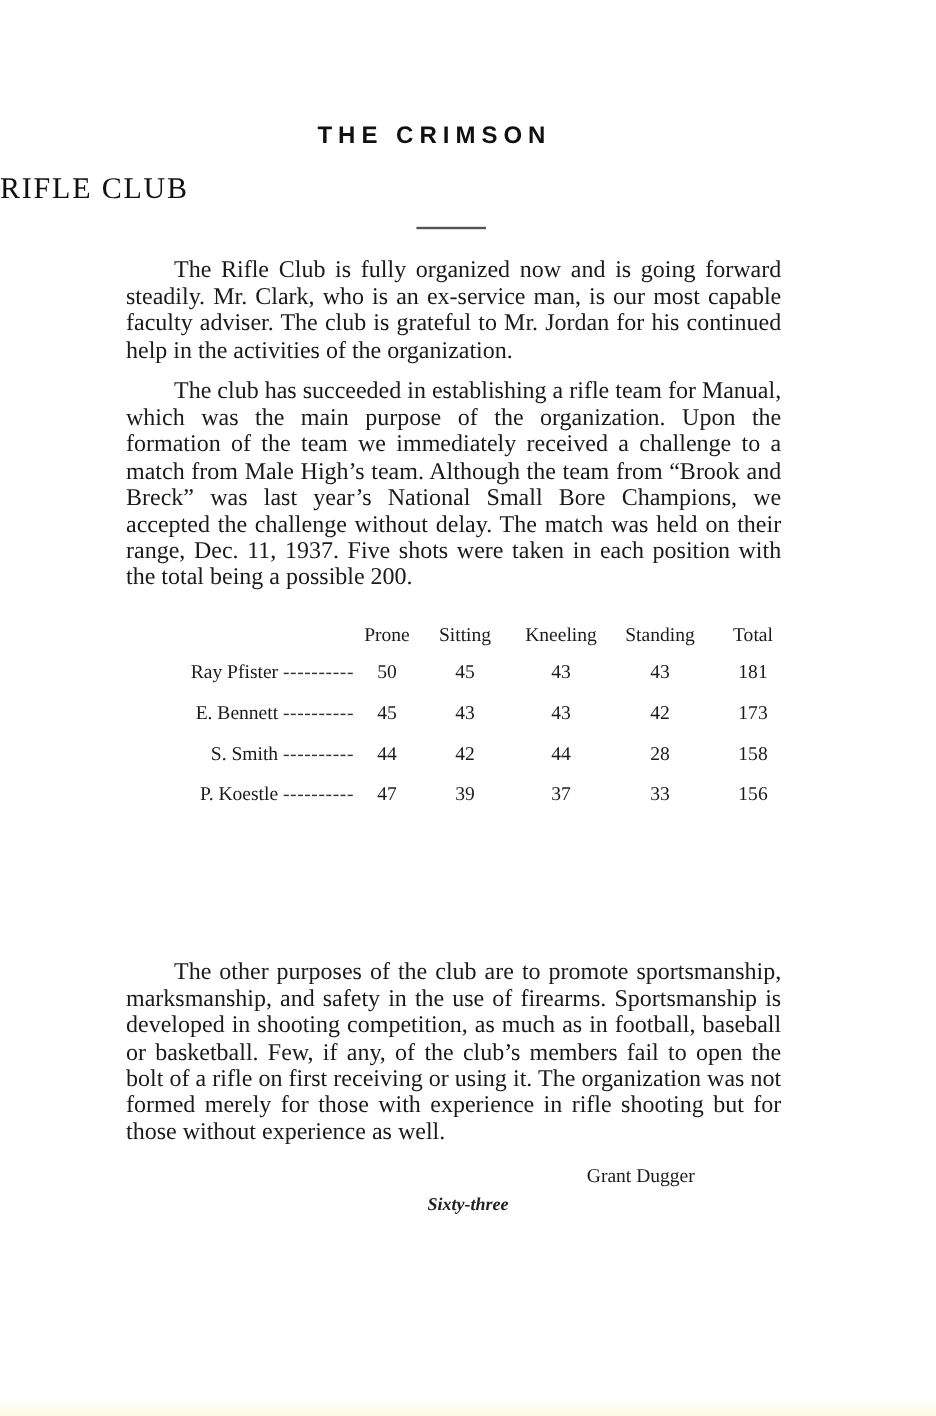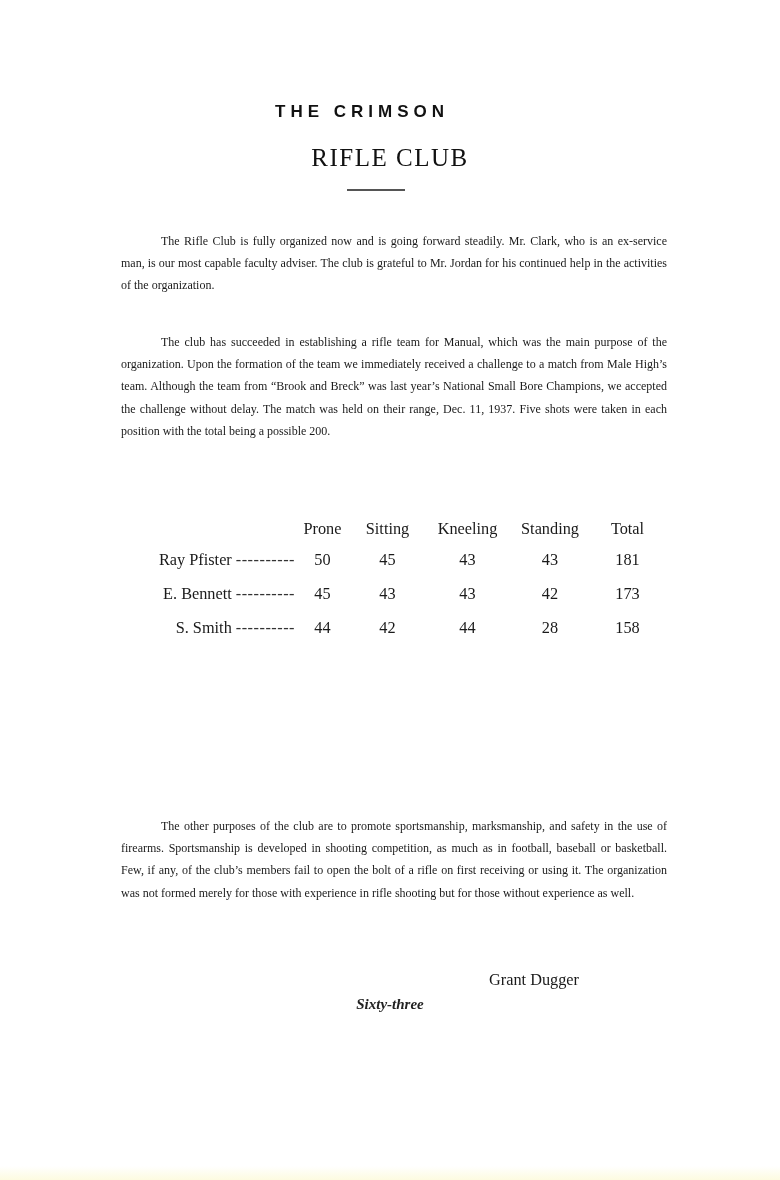--- a/index.html
+++ b/index.html
@@ -22,51 +22,50 @@
       background: linear-gradient(to bottom, rgba(255,255,230,0) 0%, #fdfbe0 100%);
     }
     .header-top {
       position: absolute;
       top: 102px;
       left: 0;
       width: 724px;
       text-align: center;
       font-family: "Liberation Sans", "DejaVu Sans", sans-serif;
       font-weight: bold;
-      font-size: 17px;
+      font-size: 20px;
       letter-spacing: 5px;
       color: #111;
     }
     .header-title {
       position: absolute;
       top: 144px;
       left: 0;
       width: 780px;
-      text-align: center;
       font-size: 25px;
       letter-spacing: 1.5px;
       color: #111;
     }
     .title-rule {
       position: absolute;
       top: 189px;
       left: 347px;
       width: 58px;
       height: 2px;
       background: #555;
     }
     .para {
       position: absolute;
       left: 105px;
       width: 546px;
-      font-size: 12px;
+      font-size: 20px;
       line-height: 22.2px;
       text-align: justify;
       text-indent: 40px;
-      margin: 16px;
+      margin: 0;
     }
     #p1 { top: 214px; }
     #p2 { top: 315px; }
     #p3 { top: 799px; }
 
     .scores {
       position: absolute;
       top: 515px;
       left: 105px;
       width: 560px;
@@ -167,20 +166,28 @@
         <td>173</td>
       </tr>
       <tr>
         <td class="name-cell"><span>S. Smith</span><span class="leader">----------</span></td>
         <td>44</td>
         <td>42</td>
         <td>44</td>
         <td>28</td>
         <td>158</td>
       </tr>
+      <tr>
+        <td class="name-cell"><span>P. Koestle</span><span class="leader">----------</span></td>
+        <td>47</td>
+        <td>39</td>
+        <td>37</td>
+        <td>33</td>
+        <td>156</td>
+      </tr>
     </tbody>
   </table>
 
   <p class="para" id="p3">The other purposes of the club are to promote sportsmanship, marksmanship, and safety in the use of firearms. Sportsmanship is developed in shooting competition, as much as in football, baseball or basketball. Few, if any, of the club’s members fail to open the bolt of a rifle on first receiving or using it. The organization was not formed merely for those with experience in rifle shooting but for those without experience as well.</p>
 
   <div class="signature">Grant Dugger</div>
 
   <div class="folio">Sixty-three</div>
 
   <div class="page-bottom-tint"></div>

